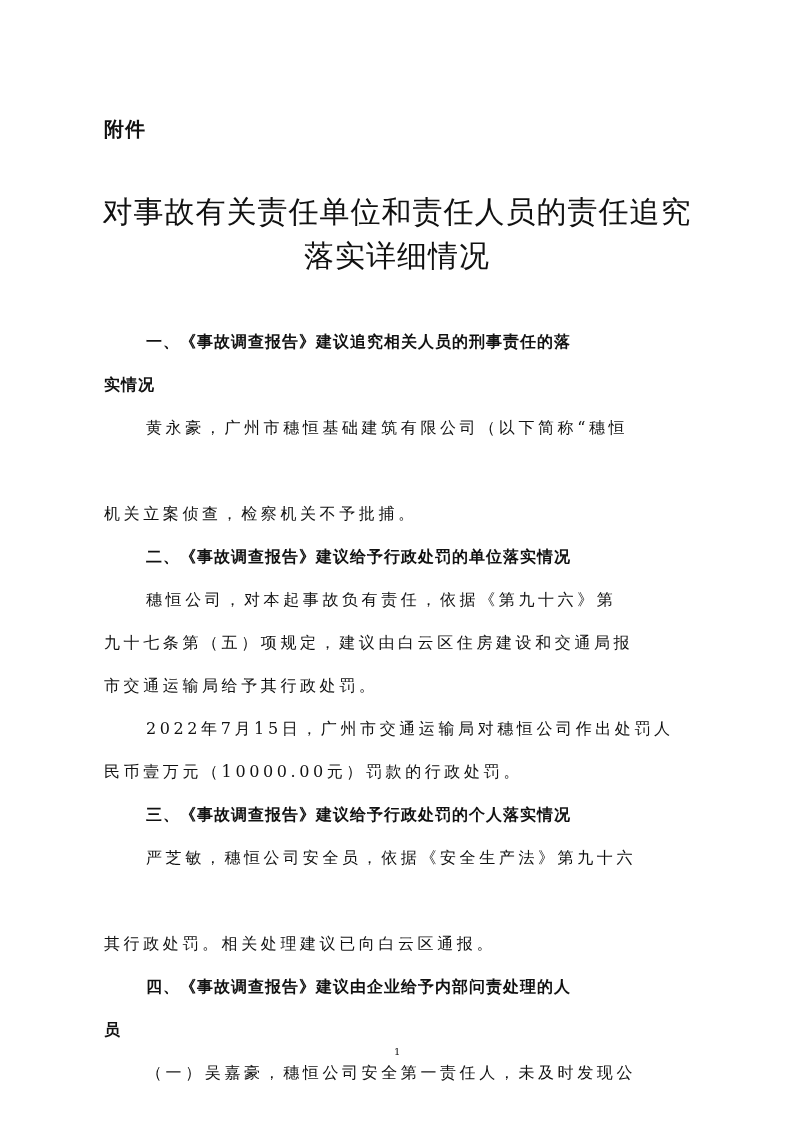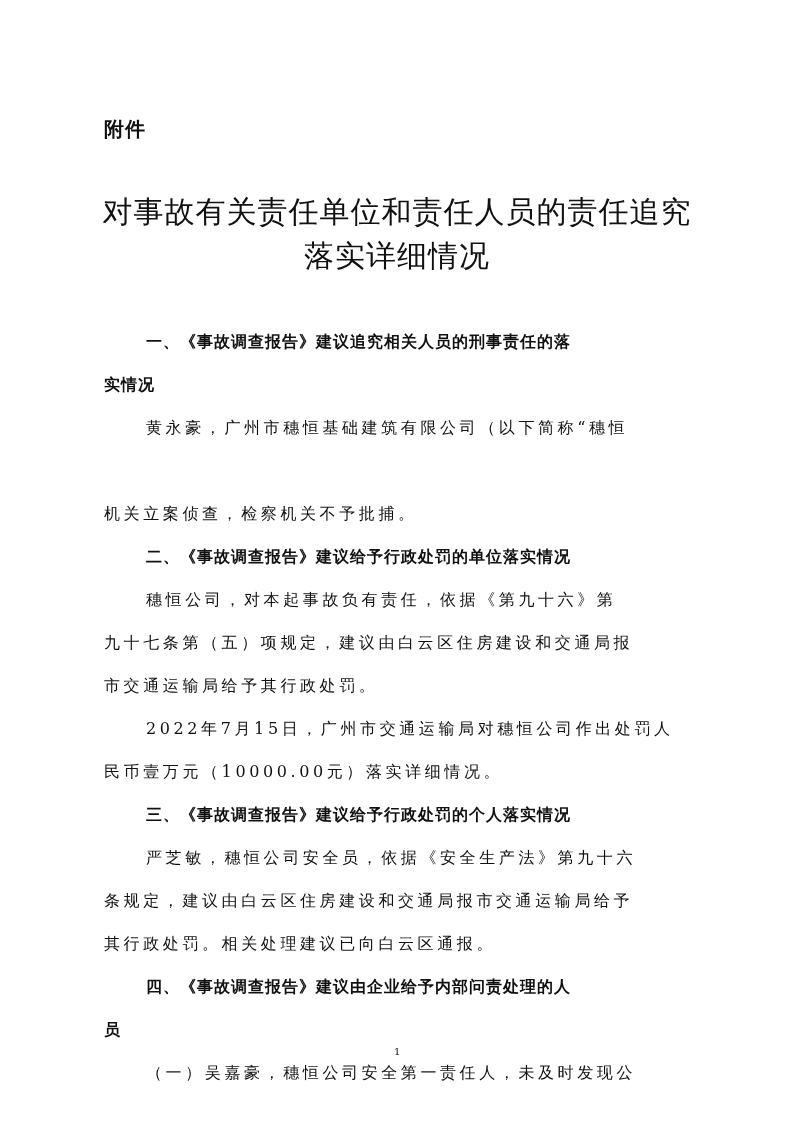--- a/index.html
+++ b/index.html
@@ -27,25 +27,24 @@
   <div class="line head indent" style="top:332px">一、《事故调查报告》建议追究相关人员的刑事责任的落</div>
   <div class="line head" style="top:375px">实情况</div>
   <div class="line indent" style="top:418px"><span class="b">黄永豪</span><span>，广州市穗恒基础建筑有限公司（以下简称“穗恒</span></div>
   <div class="line head indent" style="top:547px">二、《事故调查报告》建议给予行政处罚的单位落实情况</div>
 
   <div class="line" style="top:504px">机关立案侦查，检察机关不予批捕。</div>
   <div class="line indent" style="top:590px">穗恒公司，对本起事故负有责任，依据《第九十六》第</div>
   <div class="line" style="top:633px">九十七条第（五）项规定，建议由白云区住房建设和交通局报</div>
   <div class="line" style="top:676px">市交通运输局给予其行政处罚。</div>
   <div class="line indent" style="top:719px">2022年7月15日，广州市交通运输局对穗恒公司作出处罚人</div>
-  <div class="line" style="top:762px">民币壹万元（10000.00元）落实详细情况。</div>
+  <div class="line" style="top:762px">民币壹万元（10000.00元）罚款的行政处罚。</div>
 
   <div class="line head indent" style="top:805px">三、《事故调查报告》建议给予行政处罚的个人落实情况</div>
   <div class="line indent" style="top:848px">严芝敏，穗恒公司安全员，依据《安全生产法》第九十六</div>
-  <div class="line" style="top:891px">条规定，建议由白云区住房建设和交通局报市交通运输局给予</div>
   <div class="line" style="top:934px">其行政处罚。相关处理建议已向白云区通报。</div>
 
   <div class="line head indent" style="top:977px">四、《事故调查报告》建议由企业给予内部问责处理的人</div>
 
   <div class="line head" style="top:1020px">员</div>
   <div class="line indent" style="top:1063px"><span>（一）</span><span class="b">吴嘉豪</span><span>，穗恒公司安全第一责任人，未及时发现公</span></div>
 
   <div class="pno">1</div>
 </div>
 

